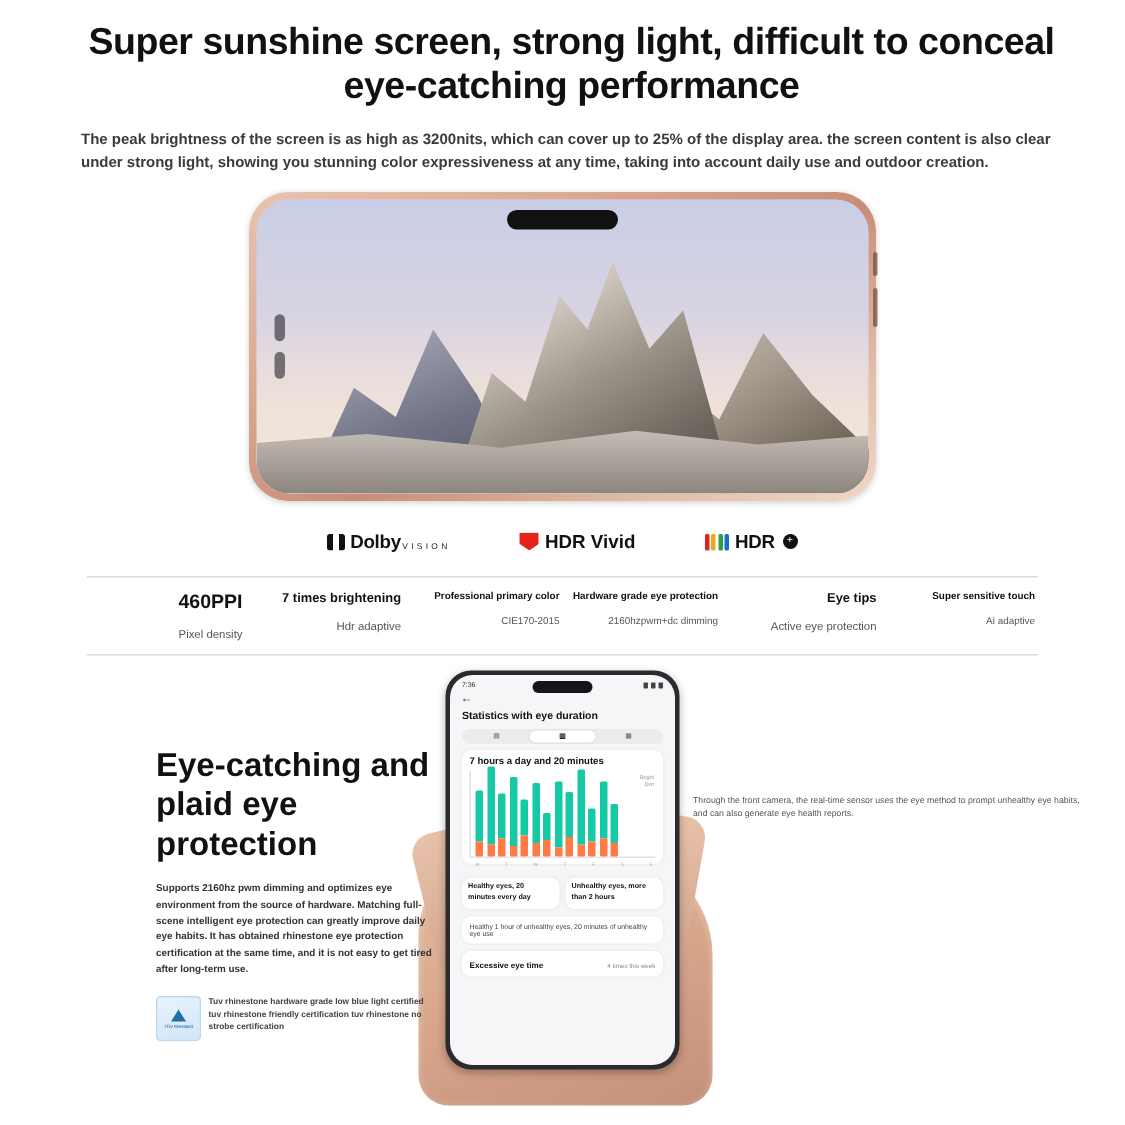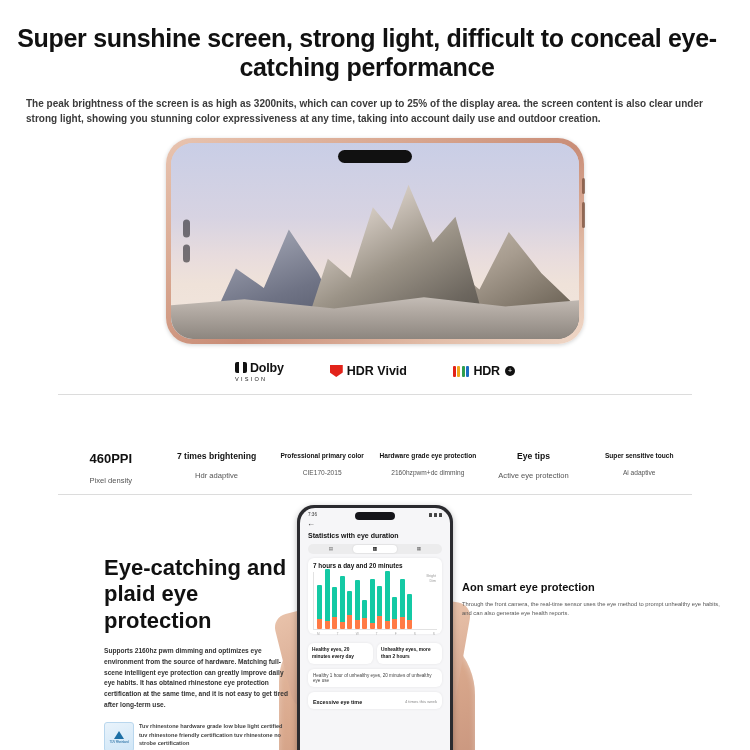--- a/index.html
+++ b/index.html
@@ -8,23 +8,22 @@
     width:750px; height:750px;
     background:#ffffff;
     font-family:"Liberation Sans", sans-serif;
     color:#111;
     overflow:hidden;
     position:relative;
   }
 
   
   .hero {
-    padding:14px 28px 0 12px;
+    padding:14px 28px 0 40px;
     text-align:center;
-    margin-top:10px;
   }
   .hero h1 {
     margin:0;
     font-size:25px;
     line-height:1.16;
     font-weight:bold;
     letter-spacing:-0.3px;
     color:#111;
   }
   .hero p.sub {
@@ -107,21 +106,21 @@
   
   .logos {
     margin-top:14px;
     display:flex;
     justify-content:center;
     align-items:center;
     gap:46px;
     height:26px;
   }
   .logo { display:flex; align-items:center; gap:4px; }
-  .dolby { flex-direction:column; gap:1px; align-items:flex-start; }
+  .dolby { flex-direction:row; gap:1px; align-items:flex-end; }
   .dolby .top { display:flex; align-items:center; gap:3px; }
   .dolby .dd {
     display:inline-block; width:12px; height:11px;
     background:
       linear-gradient(#111,#111) left/4px 100% no-repeat,
       linear-gradient(#111,#111) right/4px 100% no-repeat;
     border-radius:2px;
   }
   .dolby .name { font-size:12.5px; font-weight:bold; letter-spacing:-0.2px; }
   .dolby .vision { font-size:5.6px; letter-spacing:2.2px; color:#222; }
@@ -143,23 +142,22 @@
     margin:10px 58px 0 58px;
     border-top:1px solid #dcdcdc;
     border-bottom:1px solid #dcdcdc;
     padding:9px 0 9px 0;
     display:flex;
     justify-content:space-between;
     align-items:flex-start;
   }
   .spec {
     flex:1;
-    text-align:center;
+    text-align:right;
     padding:0 2px;
-    margin-top:48px;
   }
   .spec .title { font-weight:bold; color:#111; line-height:1.15; }
   .spec .desc { color:#555; margin-top:9px; line-height:1.2; }
   .s-big .title { font-size:13px; }
   .s-big .desc { font-size:7.6px; }
   .s-mid .title { font-size:8.6px; }
   .s-mid .desc { font-size:7.6px; }
   .s-sm .title { font-size:6.6px; }
   .s-sm .desc { font-size:6.6px; }
 
@@ -528,16 +526,15 @@
     <div class="cert">
       <div class="badge">
         <span class="tri"></span>
         <span class="bt">TÜV Rheinland</span>
       </div>
       <div class="ctext">Tuv rhinestone hardware grade low blue light certified tuv rhinestone friendly certification tuv rhinestone no strobe certification</div>
     </div>
   </div>
 
   <div class="right-block">
-    <h3>Aon smart eye protection</h3>
     <p>Through the front camera, the real-time sensor uses the eye method to prompt unhealthy eye habits, and can also generate eye health reports.</p>
   </div>
 </div>
 
 </body></html>

